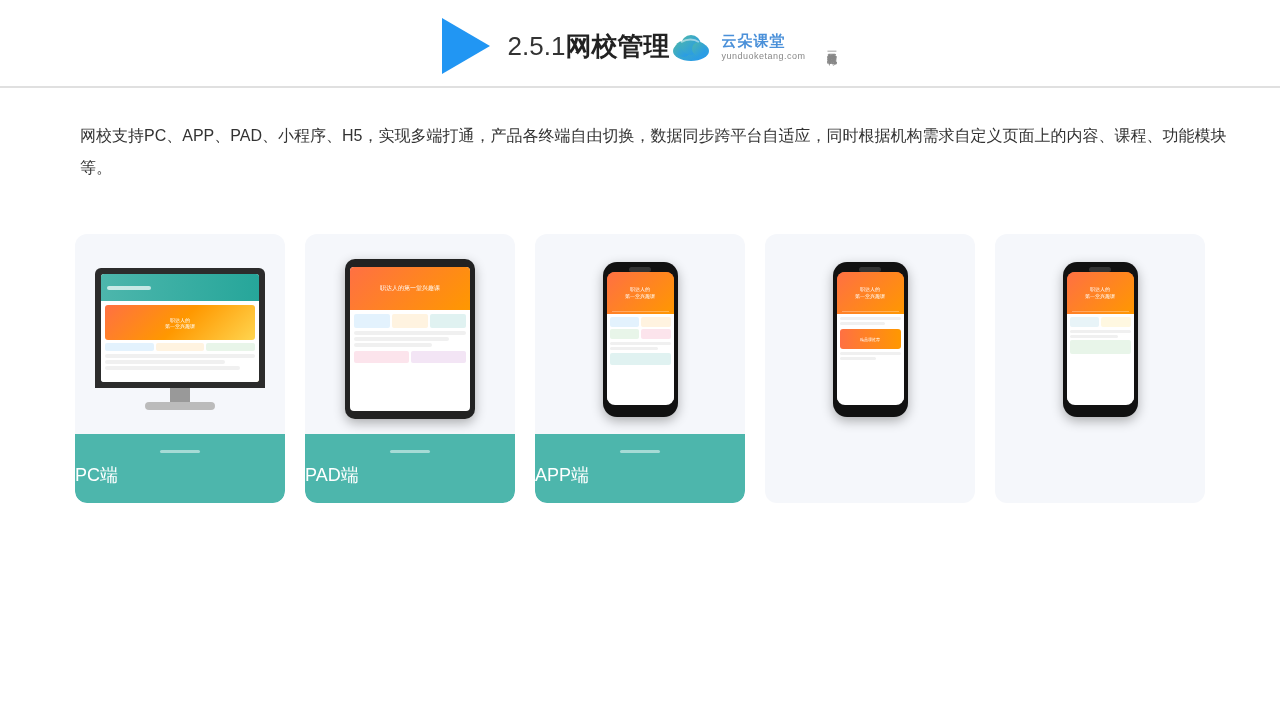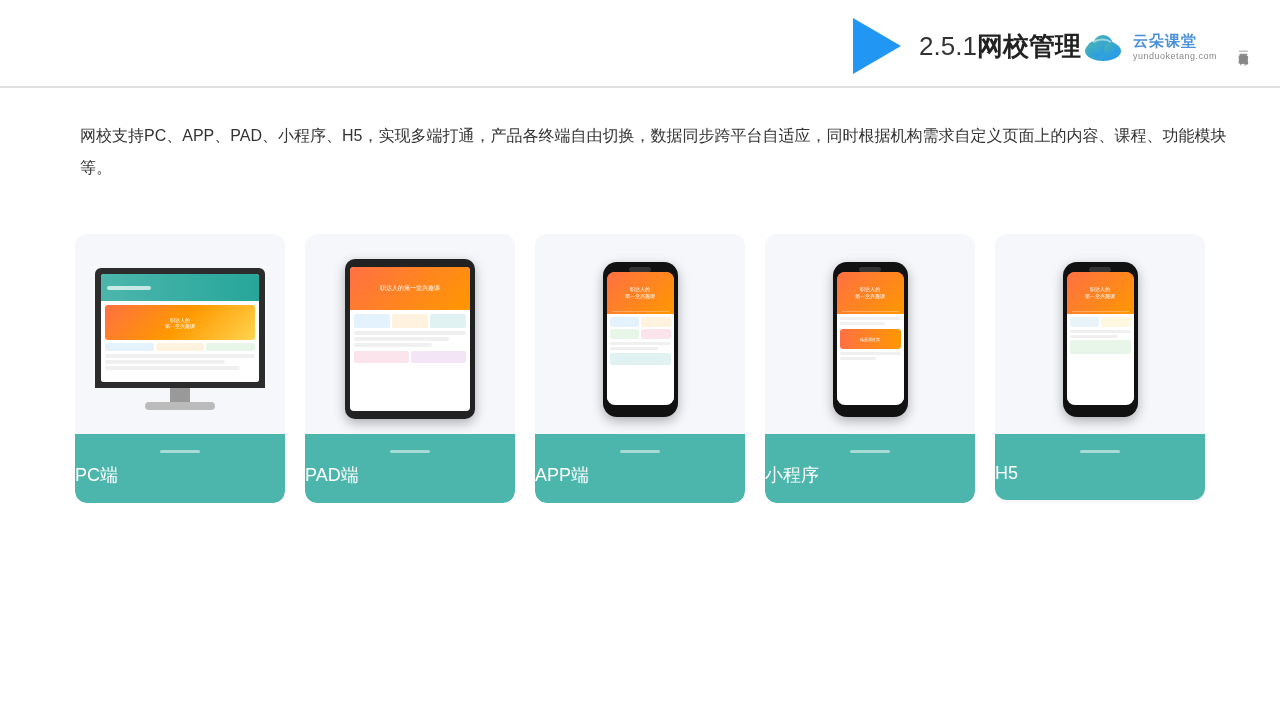--- a/index.html
+++ b/index.html
@@ -8,21 +8,21 @@
       height: 720px;
       background: #ffffff;
       font-family: 'Microsoft YaHei', '微软雅黑', sans-serif;
       overflow: hidden;
     }
 
     
     .header {
       display: flex;
       align-items: center;
-      justify-content: flex-end;
+      justify-content: center;
       padding: 18px 30px 12px 30px;
       border-bottom: 2px solid #e0e0e0;
     }
     .header-left {
       display: flex;
       align-items: center;
       gap: 18px;
     }
     .logo-triangle {
       width: 0;
@@ -381,21 +381,20 @@
             <div style="height:3px;background:#f0f0f0;border-radius:2px;margin-bottom:4px;width:75%;"></div>
             <div style="height:20px;background:linear-gradient(90deg,#ff7043,#ff9800);border-radius:3px;margin-bottom:3px;display:flex;align-items:center;justify-content:center;">
               <div style="font-size:4px;color:white;">精品课推荐</div>
             </div>
             <div style="height:3px;background:#f0f0f0;border-radius:2px;margin-bottom:2px;"></div>
             <div style="height:3px;background:#f0f0f0;border-radius:2px;width:60%;"></div>
           </div>
         </div>
       </div>
     </div>
-    <div class="card-label">小程序</div>
   </div>
 
   <div class="card">
     <div class="card-image-area">
       <div class="device-phone">
         <div class="phone-screen">
           <div class="phone-screen-header" style="height:32%;">
             <div style="font-size:5px;color:white;text-align:center;line-height:1.4;">职达人的<br>第一堂兴趣课</div>
           </div>
           <div class="phone-screen-body">
@@ -403,16 +402,15 @@
               <div style="height:10px;background:#e8f4f8;border-radius:2px;"></div>
               <div style="height:10px;background:#fff8e1;border-radius:2px;"></div>
             </div>
             <div style="height:3px;background:#f0f0f0;border-radius:2px;margin-bottom:2px;"></div>
             <div style="height:3px;background:#f0f0f0;border-radius:2px;margin-bottom:2px;width:80%;"></div>
             <div style="height:14px;background:#e8f5e9;border-radius:2px;margin-top:2px;"></div>
           </div>
         </div>
       </div>
     </div>
-    <div class="card-label">H5</div>
   </div>
 
 </div>
 
 </body></html>

